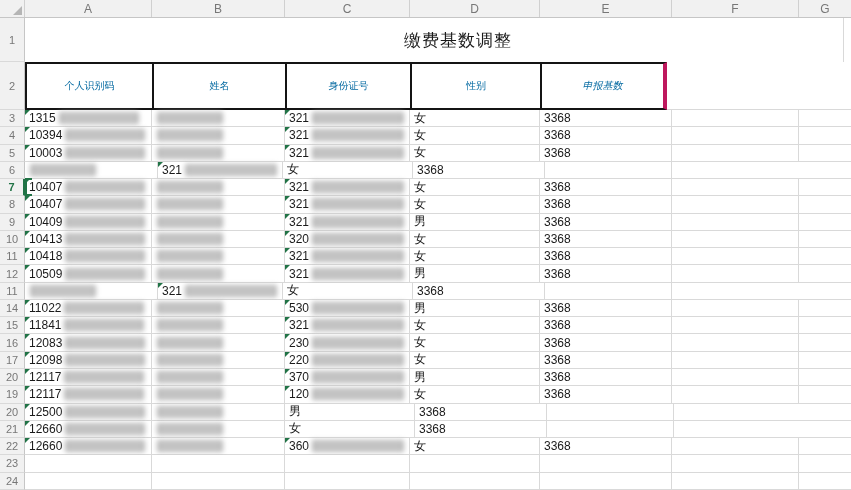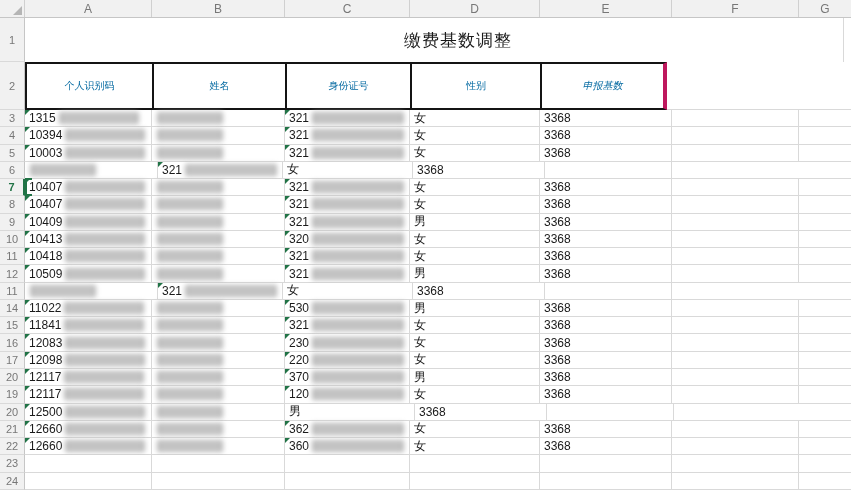--- a/index.html
+++ b/index.html
@@ -468,25 +468,20 @@
       <div class="row datarow">
         <div class="rh">21</div>
         <div class="cell w-a">
           <div class="tri"></div>
           <div class="">12660</div>
           <div class="blur blur-a"></div>
         </div>
         <div class="cell w-b">
           <div class="blur blur-name"></div>
         </div>
-        <div class="cell w-c">
-          <div class="tri"></div>
-          <div class="">362</div>
-          <div class="blur blur-c"></div>
-        </div>
         <div class="cell w-d gender">女</div>
         <div class="cell w-e">3368</div>
         <div class="cell w-f"></div>
         <div class="cell" style="flex: 1 1 0%; border-right: none;"></div>
       </div>
       <div class="row datarow">
         <div class="rh">22</div>
         <div class="cell w-a">
           <div class="tri"></div>
           <div class="">12660</div>

